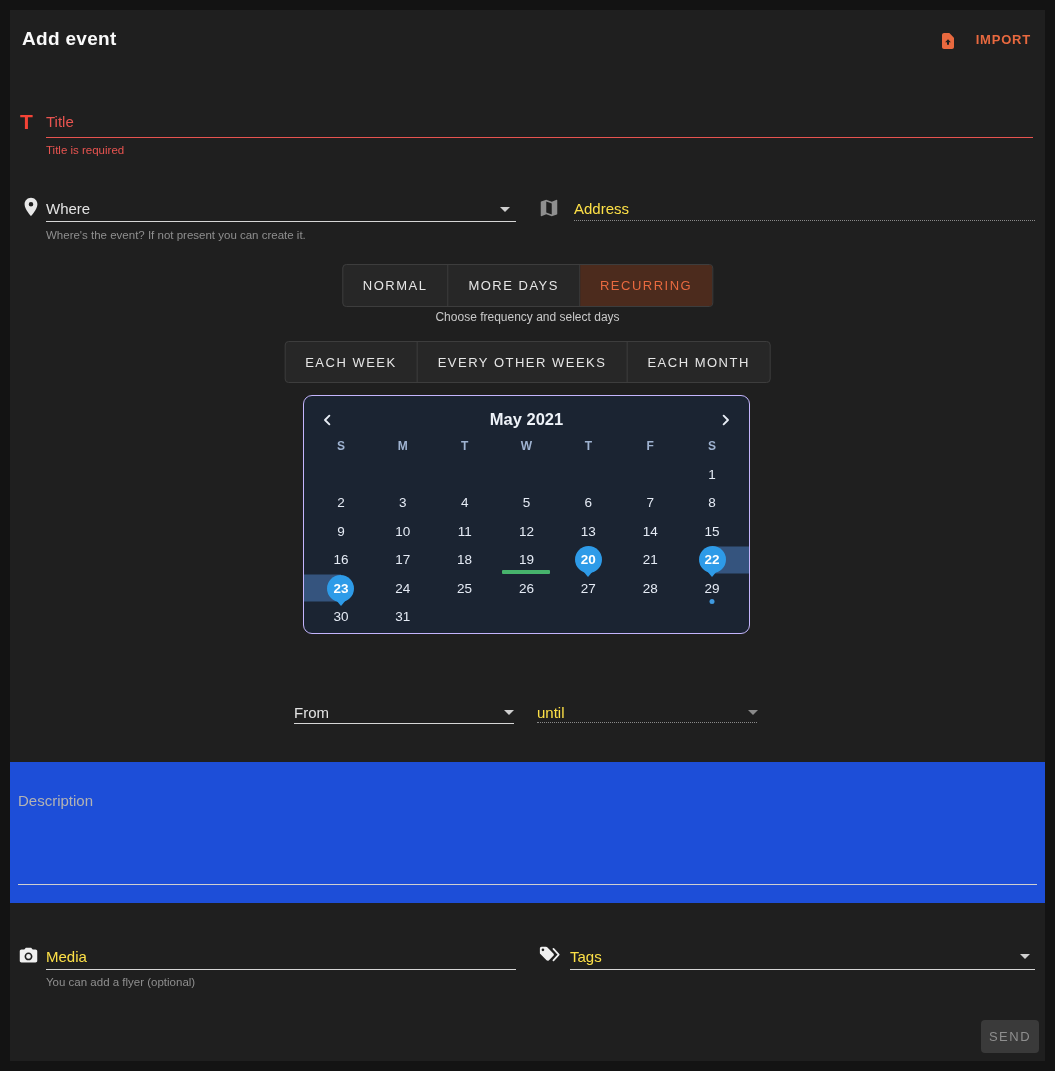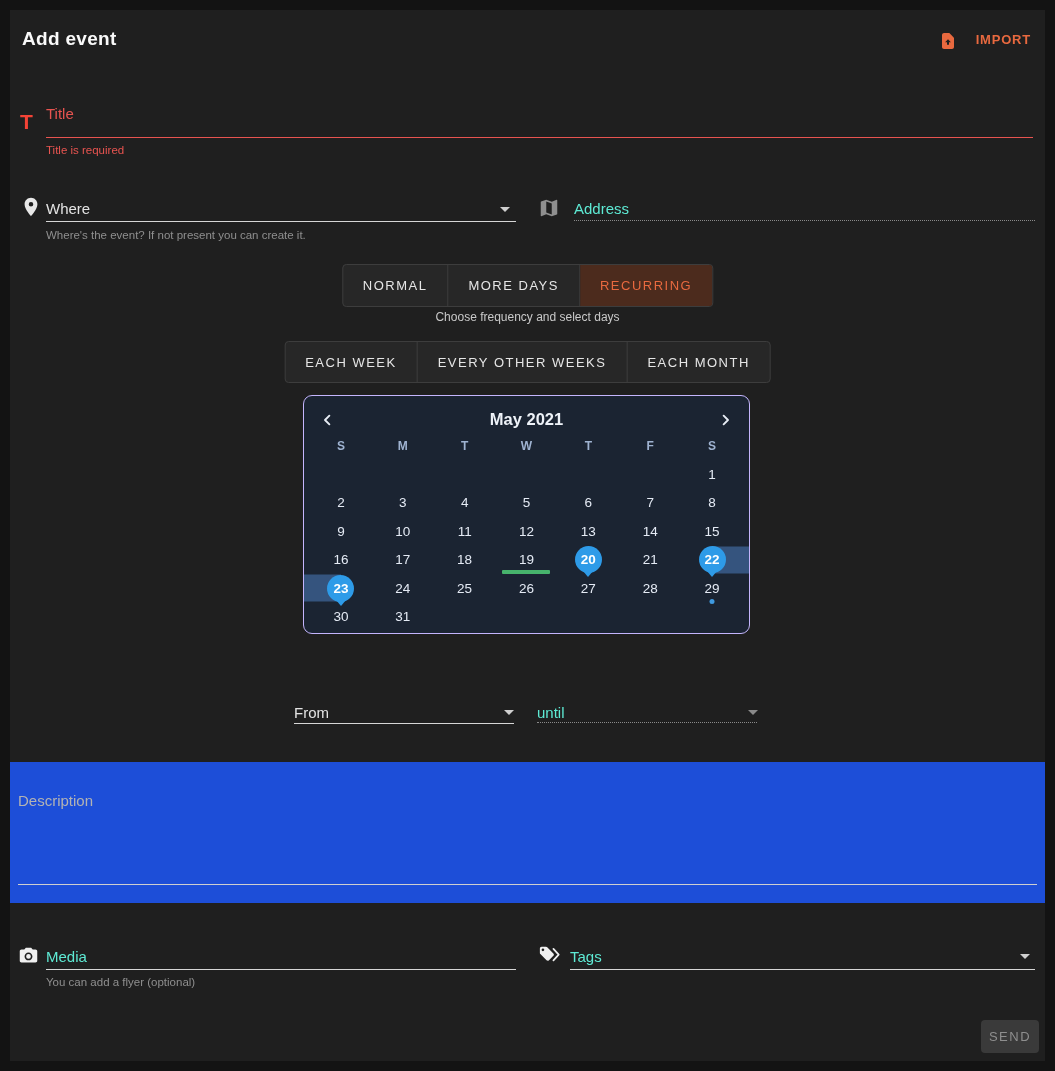--- a/index.html
+++ b/index.html
@@ -8,21 +8,21 @@
   #app { position:relative; width:1055px; height:1071px; background:#131313; overflow:hidden; }
   .card { position:absolute; left:10px; top:10px; right:10px; bottom:10px; background:#1f1f1f; }
 
   .abs { position:absolute; }
   .page-title { left:12px; top:18px; font-size:19px; font-weight:bold; color:#fafafa; letter-spacing:.3px; }
 
   .import-btn { right:14px; top:22px; display:flex; align-items:flex-start; gap:20px; background:none; border:none; cursor:pointer;
                 color:var(--accent); font-size:13px; font-weight:bold; letter-spacing:.8px; font-family:inherit; }
 
   .fld-text { font-size:15px; color:#e3e3e3; }
-  .fld-text.grey { color:#5eead4; }
+  .fld-text.grey { color:#fde047; }
   .fld-text.red { color:var(--red); }
   .fld-line { height:1px; background:#d6d6d6; }
   .fld-line.red { background:var(--red); }
   .fld-line.dotted { height:0; background:none; border-bottom:1.5px dotted #8a8a8a; }
   .fld-hint { font-size:11.5px; color:#8f8f8f; }
   .fld-hint.red { color:var(--red); }
 
   .dd-arrow { width:0; height:0; border-left:5px solid transparent; border-right:5px solid transparent; border-top:5px solid #cfcfcf; }
   .dd-arrow.grey { border-top-color:#8a8a8a; }
 
@@ -81,21 +81,21 @@
       <span>
         <svg width="16" height="18" viewBox="0 0 24 26">
           <path fill="#e8693f" d="M14 1H6c-1.6 0-3 1.3-3 3v18c0 1.7 1.4 3 3 3h12c1.6 0 3-1.3 3-3V8l-7-7z"></path>
           <path fill="#1f1f1f" d="M12 10.5l-4.4 4.4h2.9v3.6h3v-3.6h2.9z"></path>
         </svg>
       </span>
       <span>IMPORT</span>
     </button>
 
     <div class="abs title-icon">T</div>
-    <div class="abs fld-text red" style="left:36px; top:95px;">Title</div>
+    <div class="abs fld-text red" style="left:36px; top:103px;">Title</div>
     <div class="abs fld-line red" style="left:36px; right:12px; top:127px;"></div>
     <div class="abs fld-hint red" style="left:36px; top:134px;">Title is required</div>
 
     <span class="abs icon-white" style="left:10px; top:186px;">
       <svg width="22" height="22" viewBox="0 0 24 24" fill="#e8e8e8">
           <path d="M12 2C8.13 2 5 5.13 5 9c0 5.25 7 13 7 13s7-7.75 7-13c0-3.87-3.13-7-7-7zm0 9.5A2.5 2.5 0 1 1 12 6.5a2.5 2.5 0 0 1 0 5z"></path>
         </svg>
     </span>
     <div class="abs fld-text" style="left:36px; top:190px;">Where</div>
     <span class="abs dd-arrow" style="left:490px; top:197px;"></span>

